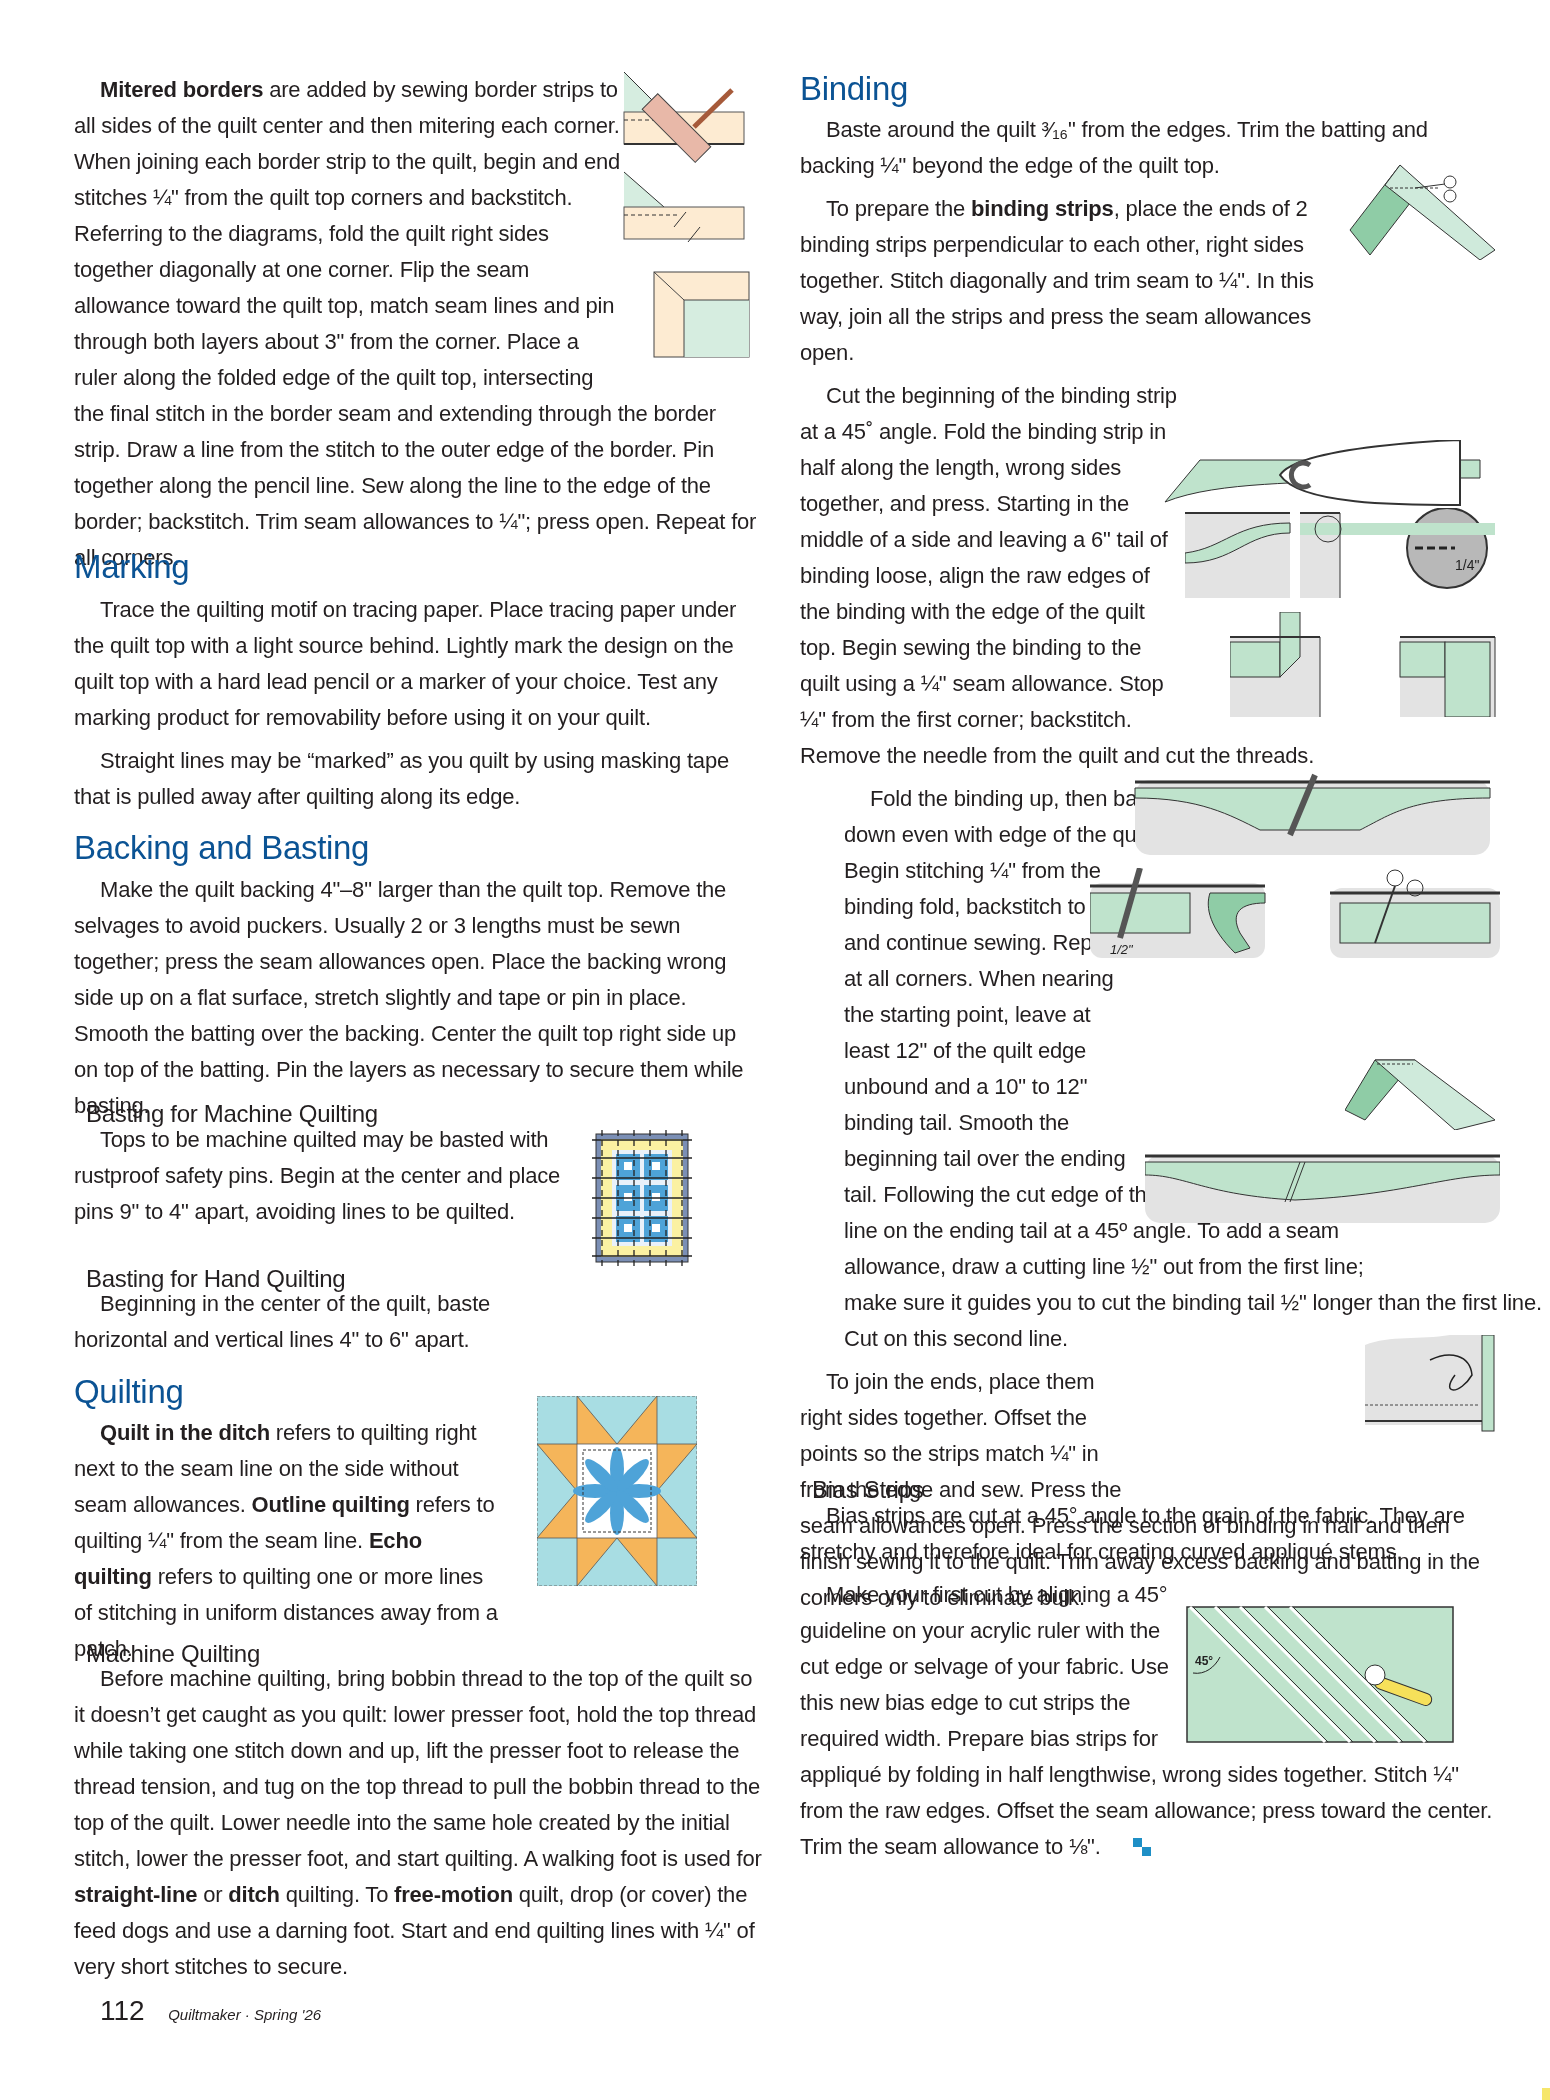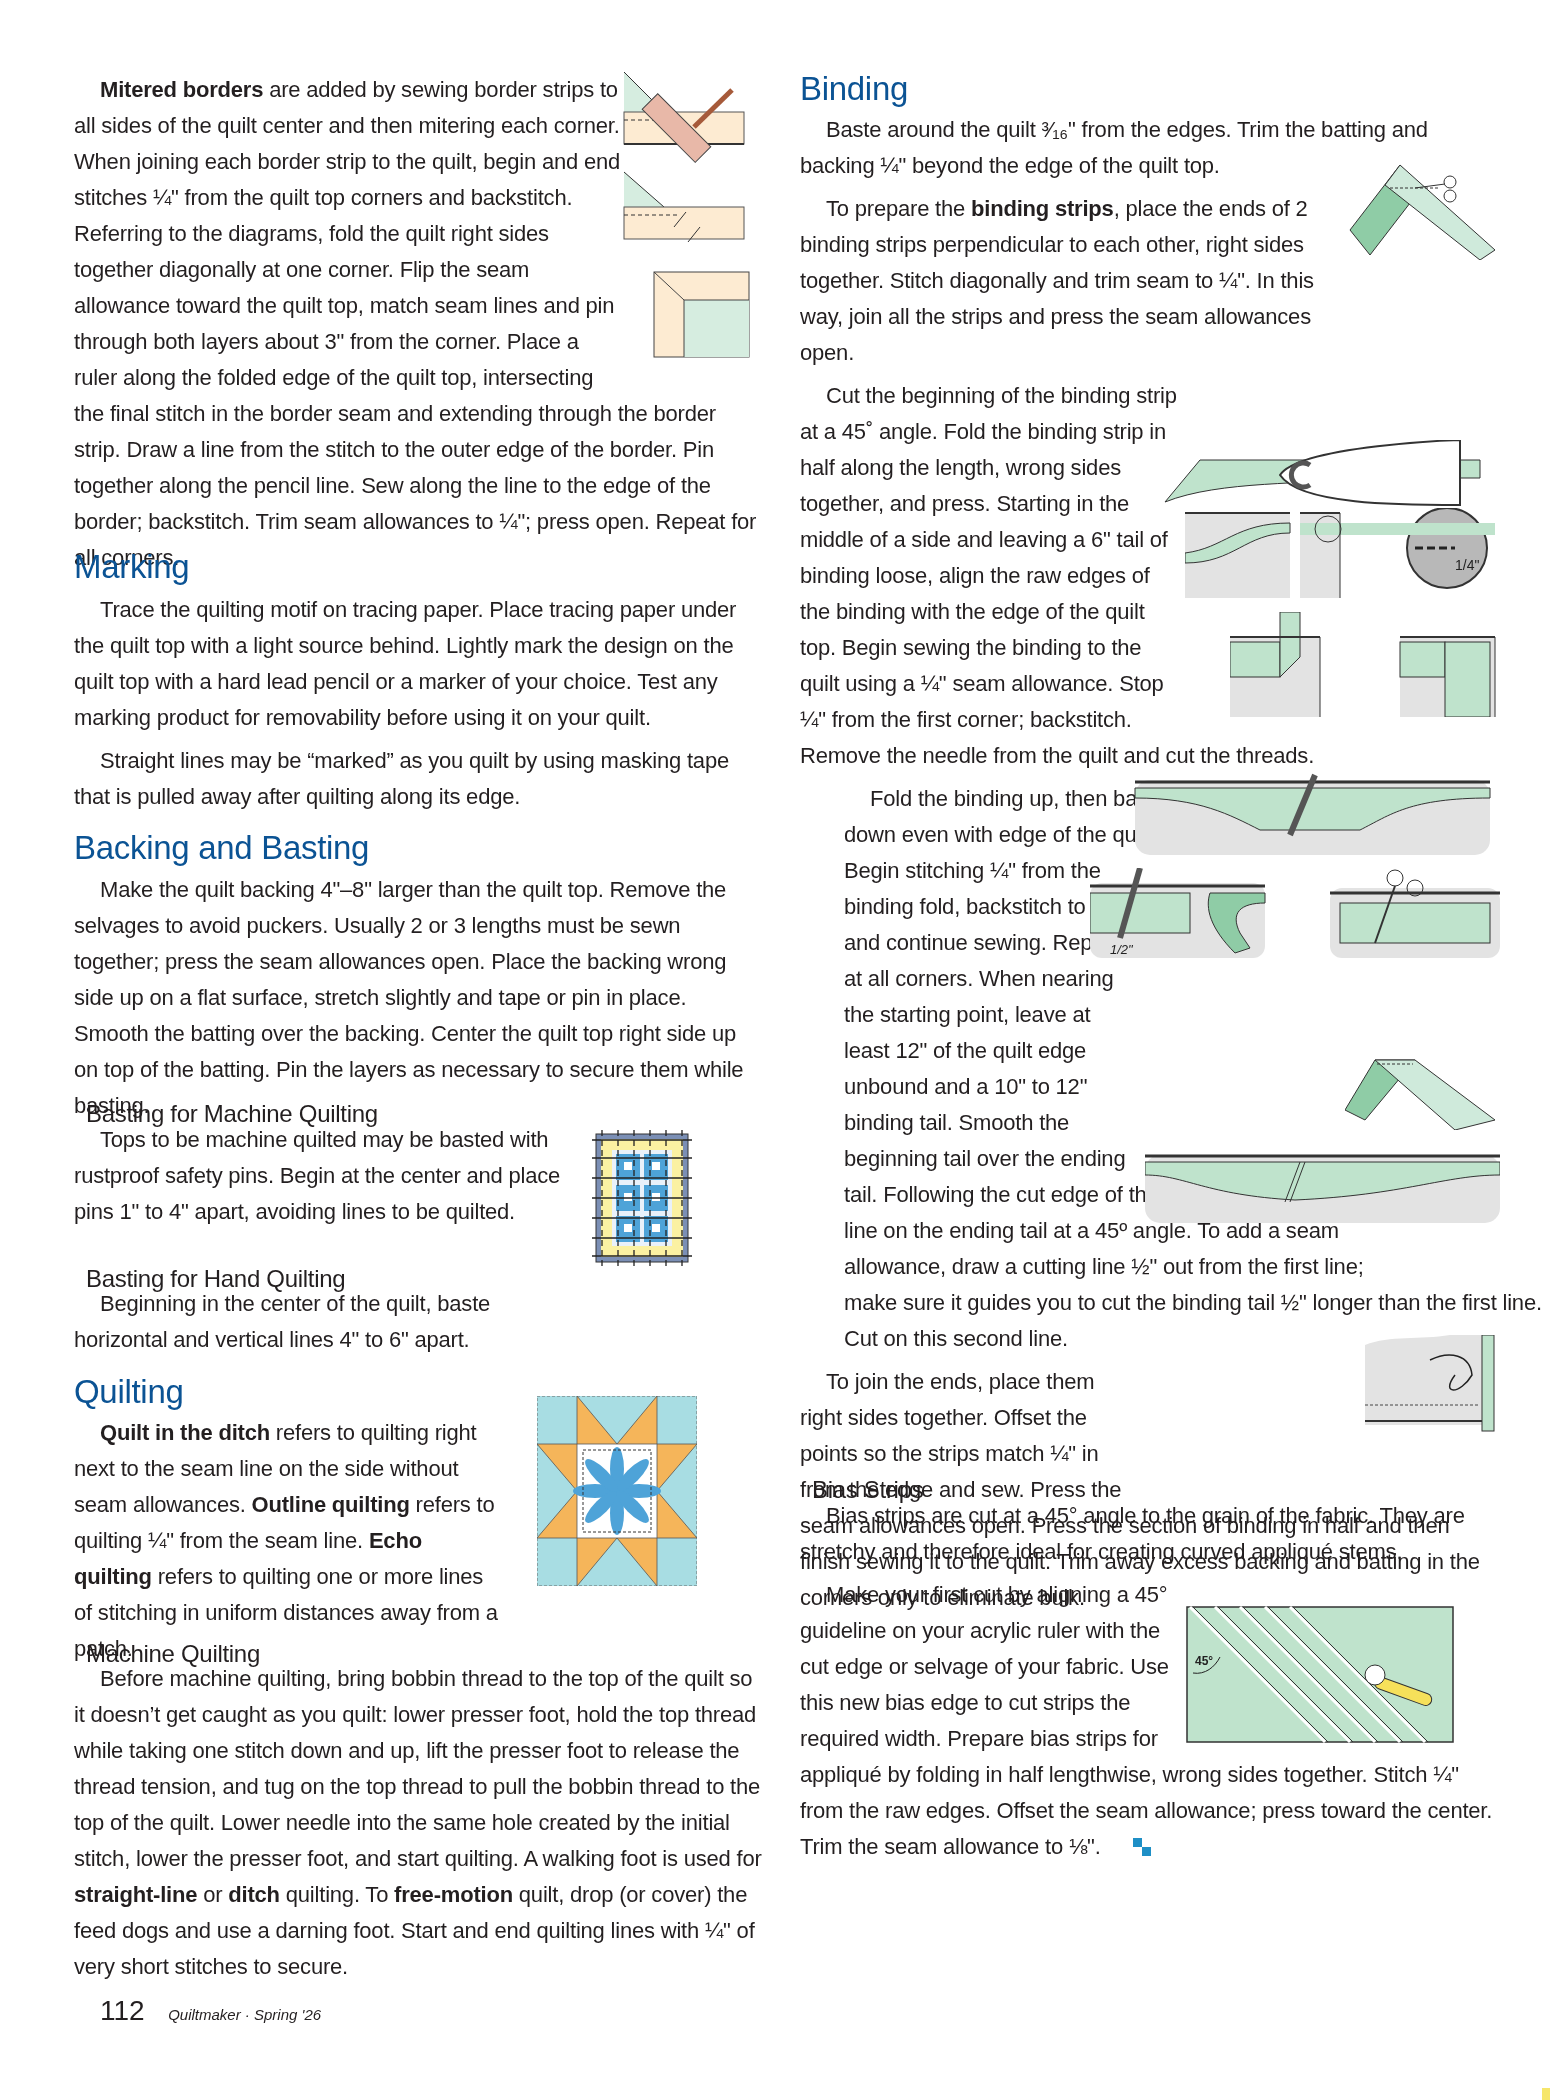--- a/index.html
+++ b/index.html
@@ -63,21 +63,21 @@
     <p class="ind" style="margin-top:7px;">Straight lines may be “marked” as you quilt by using masking tape that is pulled away after quilting along its edge.</p>
   </div>
 
   <h2 class="h2" style="top:829px;">Backing and Basting</h2>
   <div class="blk" style="top:872px; width:690px;">
     <p class="ind">Make the quilt backing 4"–8" larger than the quilt top. Remove the selvages to avoid puckers. Usually 2 or 3 lengths must be sewn together; press the seam allowances open. Place the backing wrong side up on a flat surface, stretch slightly and tape or pin in place. Smooth the batting over the backing. Center the quilt top right side up on top of the batting. Pin the layers as necessary to secure them while basting.</p>
   </div>
 
   <h3 class="h3" style="top:1087px;">Basting for Machine Quilting</h3>
   <div class="blk" style="top:1122px; width:490px;">
-    <p class="ind">Tops to be machine quilted may be basted with rustproof safety pins. Begin at the center and place pins 1" to 4" apart, avoiding lines to be quilted.</p>
+    <p class="ind">Tops to be machine quilted may be basted with rustproof safety pins. Begin at the center and place pins 9" to 4" apart, avoiding lines to be quilted.</p>
   </div>
 
   <h3 class="h3" style="top:1252px;">Basting for Hand Quilting</h3>
   <div class="blk" style="top:1286px; width:500px;">
     <p class="ind">Beginning in the center of the quilt, baste horizontal and vertical lines 4" to 6" apart.</p>
   </div>
 
   <svg class="fig" style="left:518px; top:1128px;" width="100" height="140" viewBox="0 0 100 140">
     <rect x="4" y="6" width="92" height="128" fill="#7b8fb5" stroke="#333"></rect>
     <rect x="9" y="11" width="82" height="118" fill="#fbf1a2"></rect>

